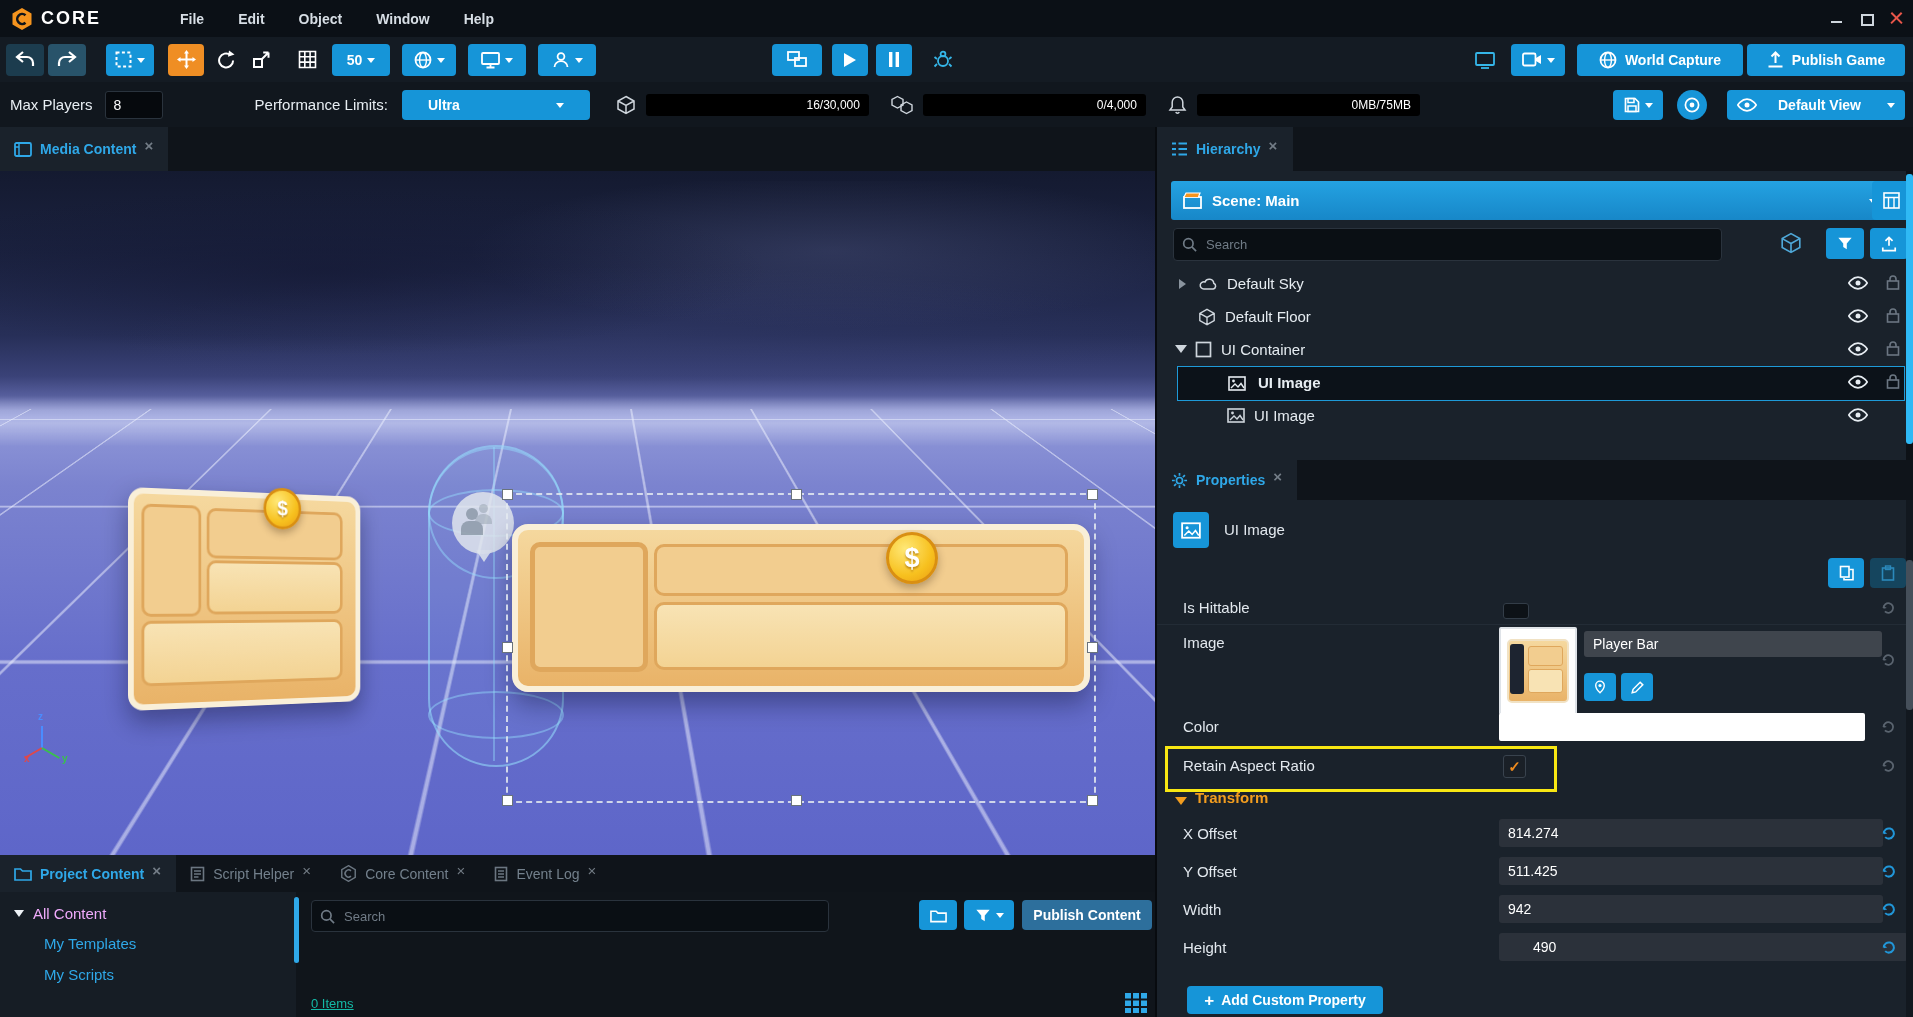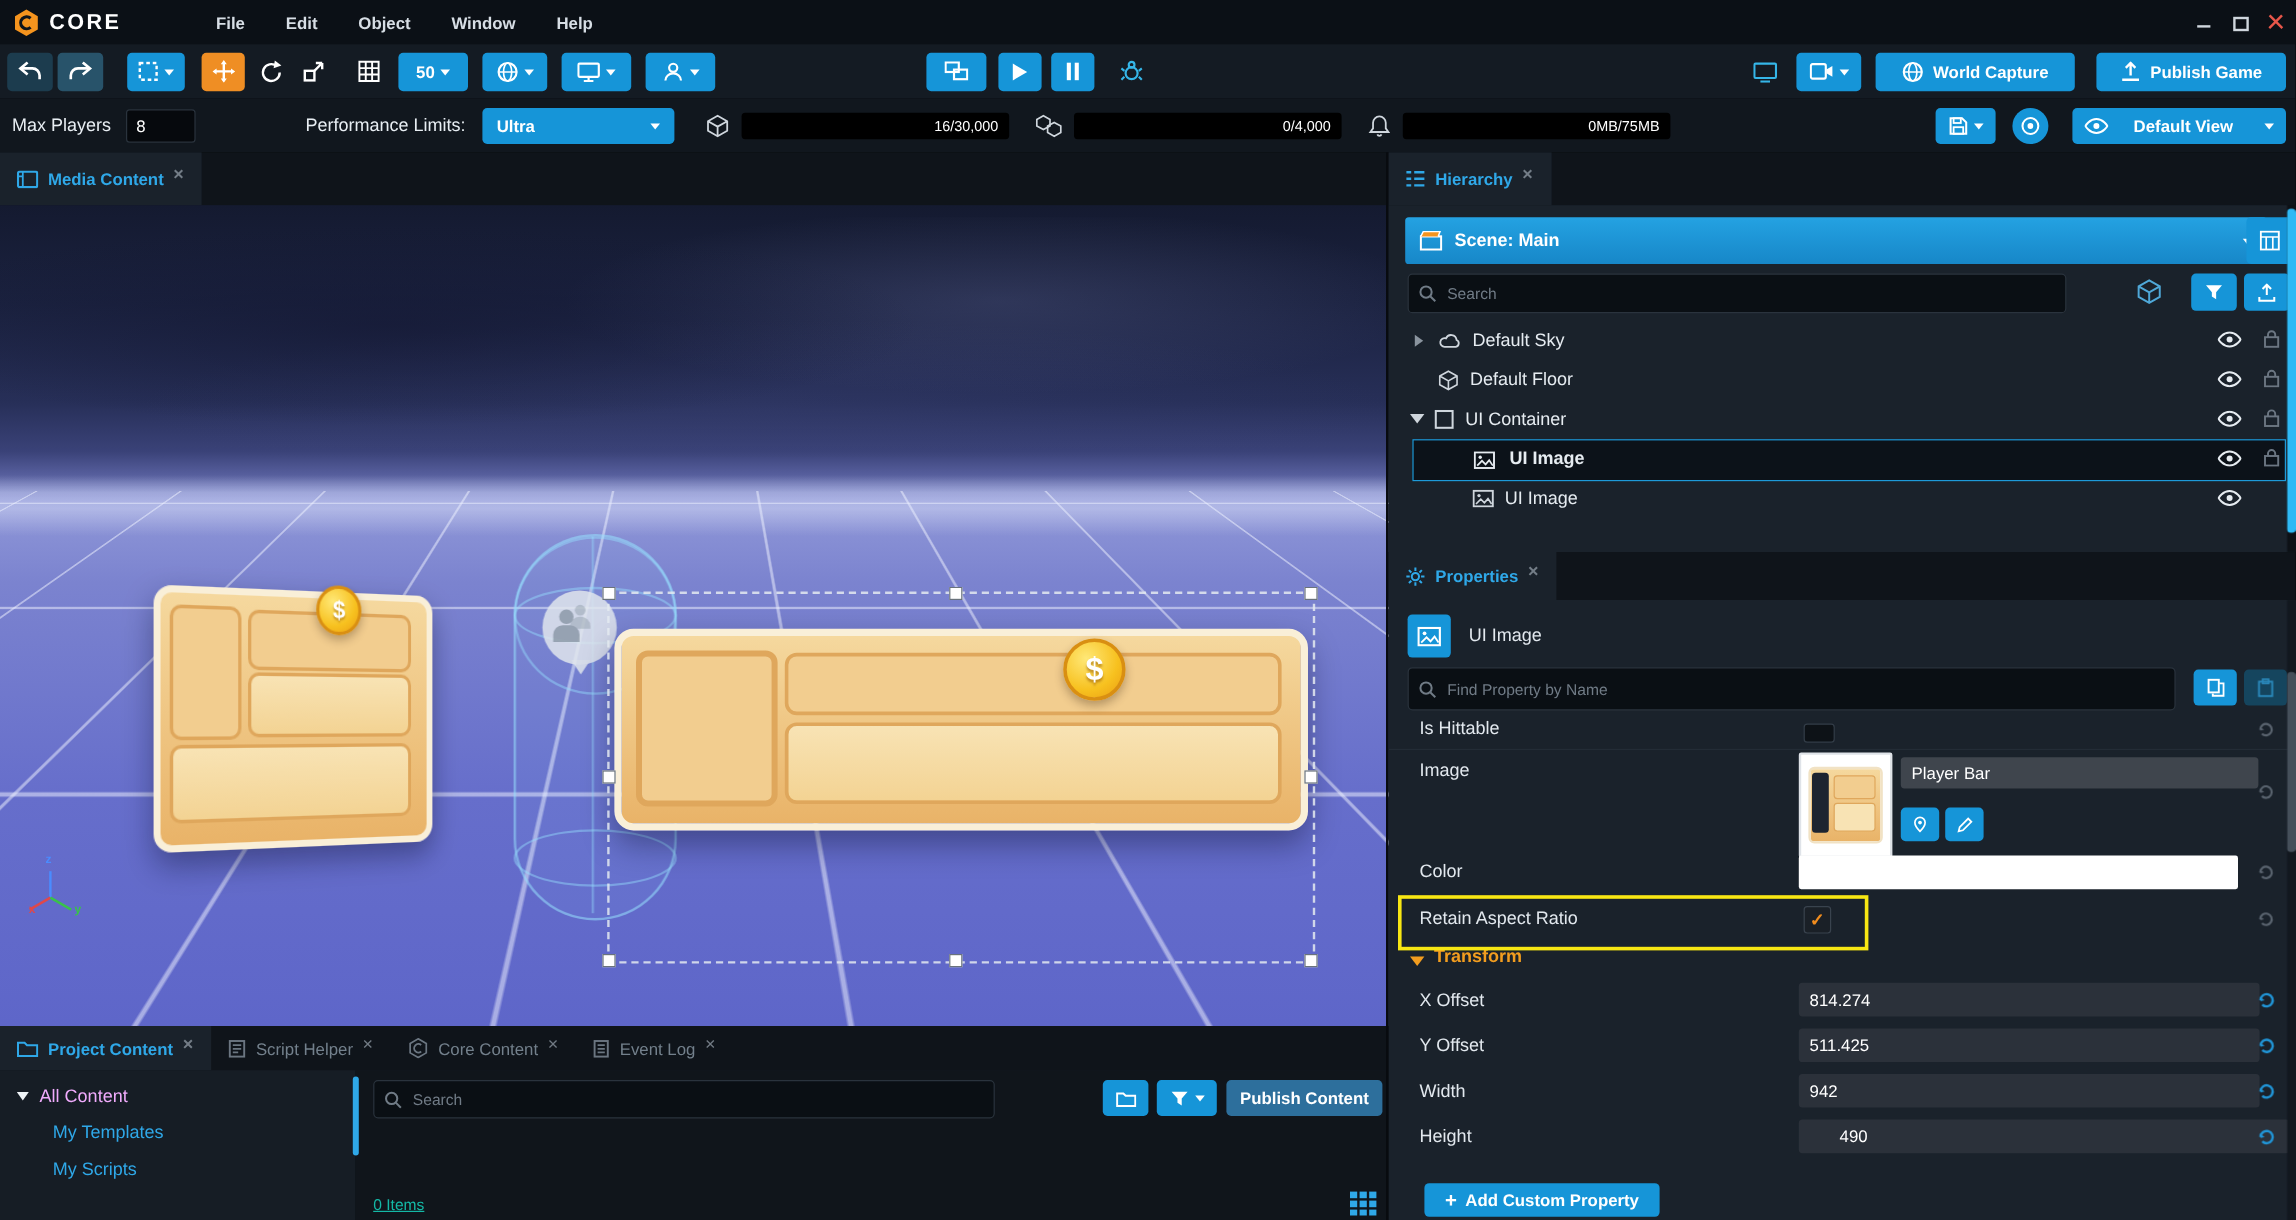--- a/index.html
+++ b/index.html
@@ -246,21 +246,21 @@
             <path d="M6 17 h8" stroke="#35b6e8" stroke-width="1.8"></path>
           </svg>
       </div>
       <div class="tool blue" style="width:54px;margin-right:12px;">
         <svg width="20" height="15" viewBox="0 0 20 15">
             <rect x="1" y="1.5" width="12.5" height="12" rx="1.5" fill="none" stroke="#fff" stroke-width="1.8"></rect>
             <path d="M14 6 L19 3 V12 L14 9 Z" fill="#fff"></path>
           </svg>
         <span class="caret"></span>
       </div>
-      <div class="tool blue" style="width:166px;margin-right:18px;">
+      <div class="tool blue" style="width:166px;margin-right:4px;">
         <svg width="18" height="18" viewBox="0 0 18 18" style="margin-right:8px;">
             <circle cx="9" cy="9" r="7.5" fill="none" stroke="#fff" stroke-width="1.8"></circle>
             <ellipse cx="9" cy="9" rx="3.4" ry="7.5" fill="none" stroke="#fff" stroke-width="1.4"></ellipse>
             <path d="M1.5 9 h15" stroke="#fff" stroke-width="1.4"></path>
           </svg>
         <span class="tb-label">World Capture</span>
       </div>
       <div class="tool blue" style="width:158px;">
         <svg width="17" height="17" viewBox="0 0 17 17" style="margin-right:8px;">
             <path d="M8.5 12 V2 M4.5 5.5 L8.5 1.5 L12.5 5.5 M1.5 15.5 h14" fill="none" stroke="#fff" stroke-width="2"></path>
@@ -269,21 +269,21 @@
       </div>
     </div>
   </div>
 
   <div id="infobar">
     <span class="ib-label" style="margin-left:10px;">Max Players</span>
     <div class="mini-field" style="margin-left:12px;">
       <span>8</span>
     </div>
     <span class="ib-label" style="margin-left:92px;">Performance Limits:</span>
-    <div class="tool blue" style="width:136px;height:30px;margin-left:14px;justify-content:space-between;padding:0 12px;">
+    <div class="tool blue" style="width:136px;height:30px;margin-left:14px;justify-content:space-between;padding:0 26px;">
       <span class="tb-label">Ultra</span>
       <span class="caret"></span>
     </div>
     <svg width="20" height="20" viewBox="0 0 20 20" style="margin-left:26px;">
         <path d="M10 1.5 L18 6 V14 L10 18.5 L2 14 V6 Z M2 6 L10 10.5 L18 6 M10 10.5 V18.5" fill="none" stroke="#cfd6dd" stroke-width="1.5"></path>
       </svg>
     <div class="pill" style="margin-left:10px;">
         <span>16/30,000</span>
       </div>
     <svg width="22" height="20" viewBox="0 0 22 20" style="margin-left:22px;">
@@ -541,27 +541,20 @@
 
   <div class="sq-btn" style="left:1173px;top:512px;width:36px;height:36px;">
     <svg width="20" height="17" viewBox="0 0 18 15">
         <rect x="1" y="1" width="16" height="13" fill="none" stroke="#fff" stroke-width="1.6"></rect>
         <circle cx="5.5" cy="5" r="1.4" fill="#fff"></circle>
         <path d="M3 12 l4 -4 3 3 3 -3.5 3 4.5" fill="none" stroke="#fff" stroke-width="1.4"></path>
       </svg>
   </div>
   <span class="plabel" style="left:1224px;top:521px;">UI Image</span>
 
-  <div class="searchbox" style="left:1173px;top:556px;width:622px;height:34px;">
-    <svg width="15" height="15" viewBox="0 0 16 16">
-        <circle cx="6.8" cy="6.8" r="5" fill="none" stroke="#707b86" stroke-width="1.8"></circle>
-        <path d="M10.5 10.5 L15 15" stroke="#707b86" stroke-width="1.8"></path>
-      </svg>
-    <input placeholder="Find Property by Name" style="">
-  </div>
   <div class="sq-btn" style="left:1828px;top:558px;width:36px;height:30px;">
     <svg width="15" height="16" viewBox="0 0 15 16">
         <rect x="1.5" y="1.5" width="8.5" height="10.5" fill="none" stroke="#fff" stroke-width="1.6"></rect>
         <path d="M5 13 v1.8 h9 V4.5 h-3.5" fill="none" stroke="#fff" stroke-width="1.6"></path>
       </svg>
   </div>
   <div class="sq-btn" style="left:1870px;top:558px;width:36px;height:30px;background:#15455e;">
     <svg width="14" height="16" viewBox="0 0 14 16">
         <rect x="1.5" y="3" width="11" height="12" fill="none" stroke="#2b89bb" stroke-width="1.6"></rect>
         <rect x="4.5" y="1" width="5" height="3.5" fill="none" stroke="#2b89bb" stroke-width="1.4"></rect>

